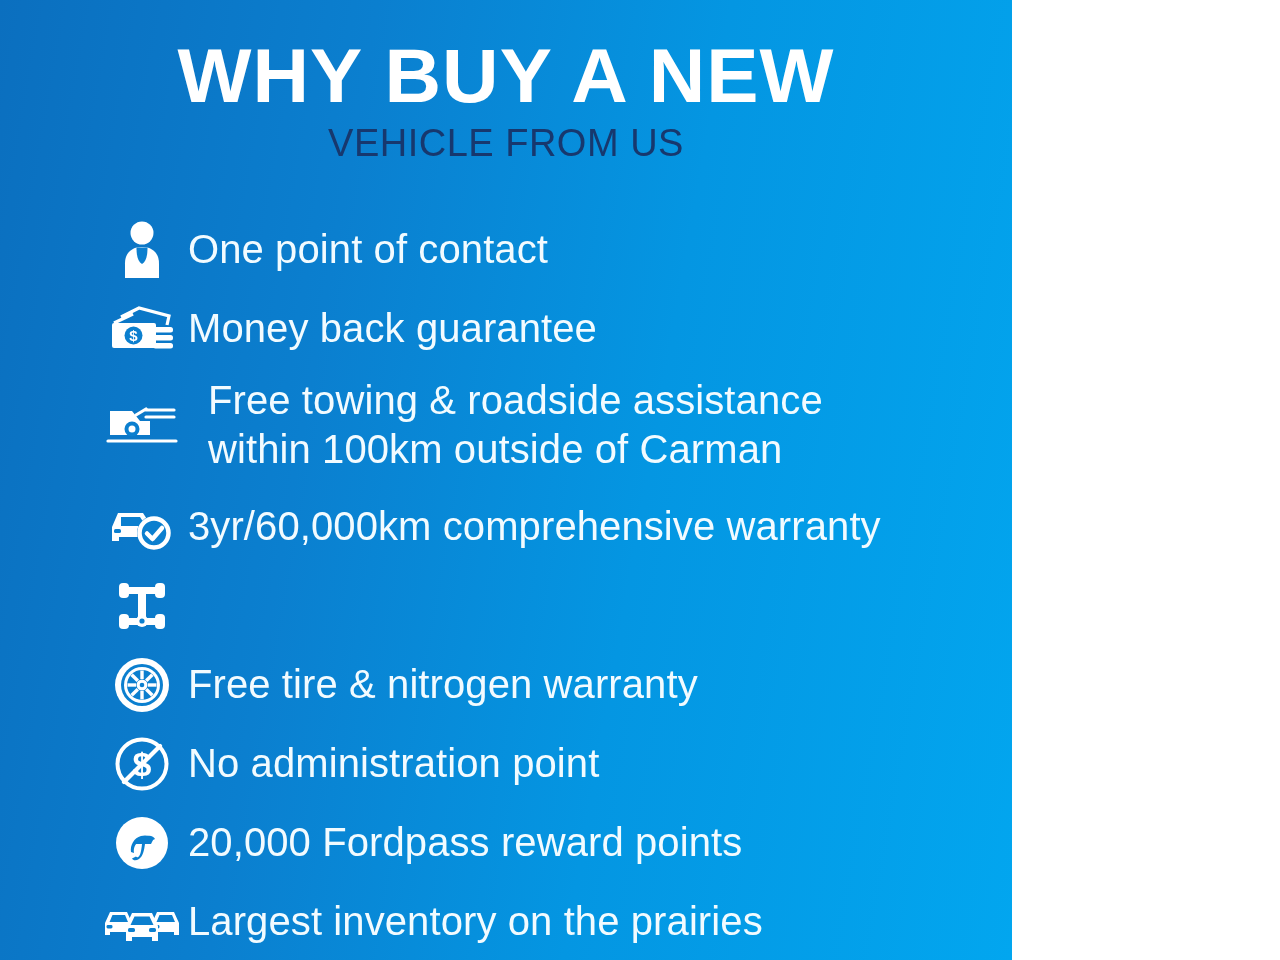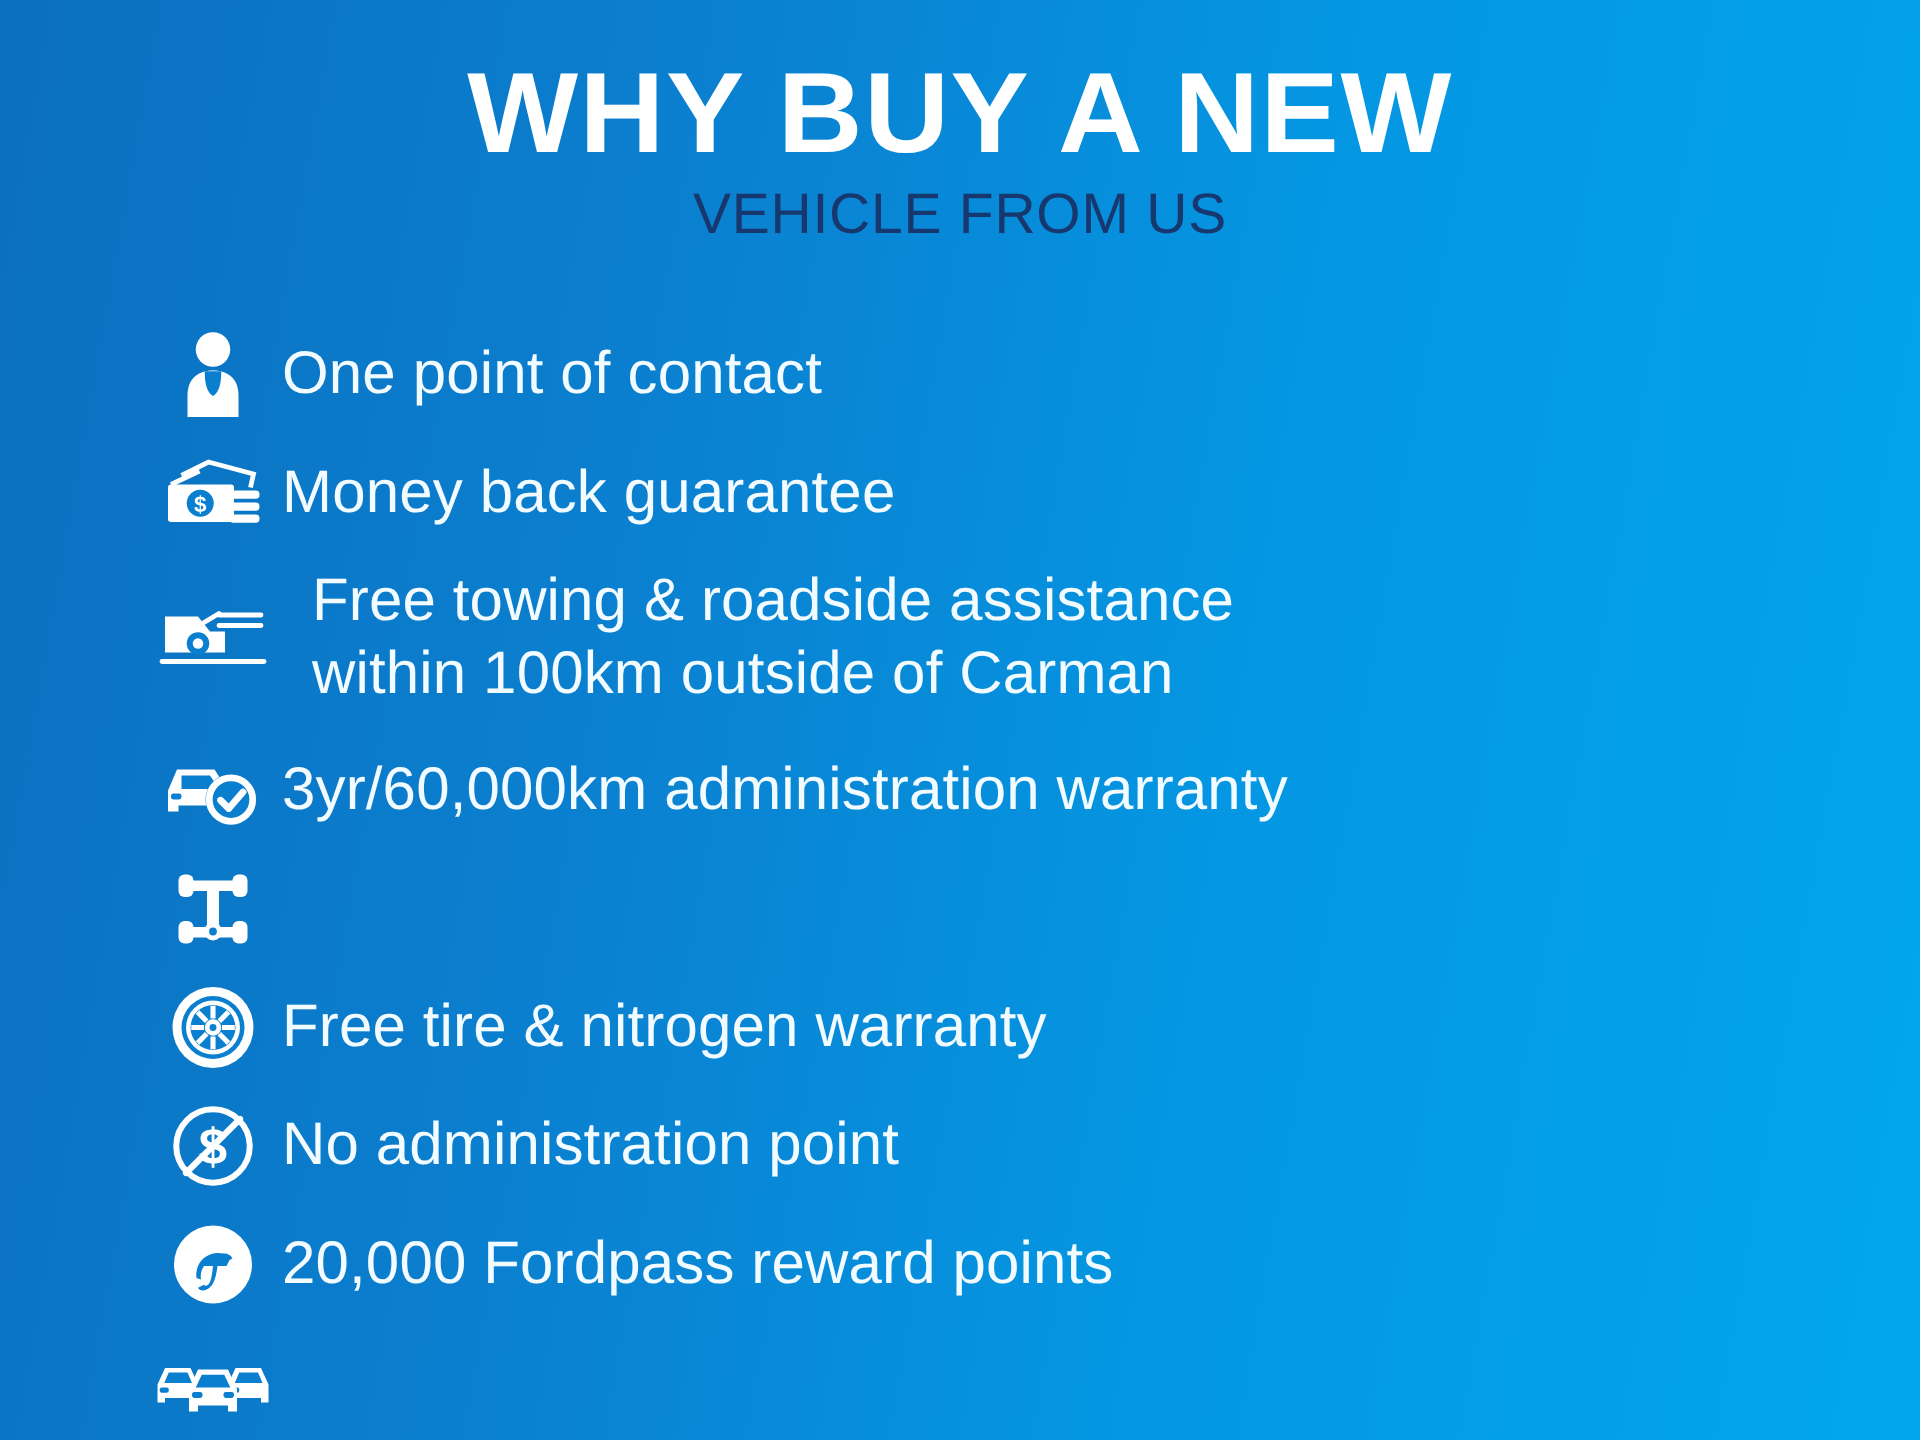--- a/index.html
+++ b/index.html
@@ -7,21 +7,21 @@
     padding: 0;
   }
   body {
     width: 1280px;
     height: 960px;
     overflow: hidden;
     font-family: "Liberation Sans", sans-serif;
   }
   .poster {
     position: relative;
-    width: 1280px;
+    width: 1012px;
     height: 960px;
     background: linear-gradient(100deg, #0b6fbf 0%, #0b7fcf 32%, #0496e2 62%, #02a6ef 100%);
     overflow: hidden;
   }
   .header {
     padding-top: 38px;
     text-align: center;
     line-height: 1;
   }
   .title {
@@ -144,21 +144,21 @@
       <span class="icon-cell">
         <svg width="70" height="48" viewBox="0 0 70 48" aria-hidden="true">
           <path d="M5 24 L11 10 L36 10 L45 24 L45 38 L38 38 L38 34 L12 34 L12 38 L5 38 Z" fill="#ffffff"></path>
           <path d="M14 14 L33 14 L39 23 L14 23 Z" fill="#0b7fcf"></path>
           <rect x="7" y="26" width="7" height="4" rx="1.6" fill="#0b7fcf"></rect>
           <circle cx="47" cy="30" r="17" fill="#0b7fcf"></circle>
           <circle cx="47" cy="30" r="14.5" fill="none" stroke="#ffffff" stroke-width="4.5"></circle>
           <path d="M40 30.5 L45.5 36 L55 25" fill="none" stroke="#ffffff" stroke-width="4.5" stroke-linecap="round" stroke-linejoin="round"></path>
         </svg>
       </span>
-      <span class="row-text">3yr/60,000km administration warranty</span>
+      <span class="row-text">3yr/60,000km comprehensive warranty</span>
     </li>
 
     <li class="row">
       <span class="icon-cell">
         <svg width="58" height="58" viewBox="0 0 58 58" aria-hidden="true">
           <g fill="#ffffff">
             <rect x="6" y="6" width="10" height="15" rx="4"></rect>
             <rect x="42" y="6" width="10" height="15" rx="4"></rect>
             <rect x="6" y="37" width="10" height="15" rx="4"></rect>
             <rect x="42" y="37" width="10" height="15" rx="4"></rect>
@@ -231,16 +231,17 @@
             <path d="M56.5 16 L69 16 L72 23 L53.5 23 Z"></path>
             <rect x="3.5" y="26" width="6" height="3.5" rx="1.4"></rect>
             <rect x="50.5" y="26" width="6" height="3.5" rx="1.4"></rect>
           </g>
           <path d="M23 27 L29 14 L49 14 L55 27 L55 42 L49 42 L49 38 L29 38 L29 42 L23 42 Z" fill="#ffffff"></path>
           <path d="M31.5 17.5 L46.5 17.5 L50.5 26 L27.5 26 Z" fill="#0b7fcf"></path>
           <rect x="25" y="29" width="7" height="4" rx="1.6" fill="#0b7fcf"></rect>
           <rect x="46" y="29" width="7" height="4" rx="1.6" fill="#0b7fcf"></rect>
         </svg>
       </span>
+      <span class="row-text">Largest inventory on the prairies</span>
     </li>
 
   </ul>
 </div>
 
 </body></html>

